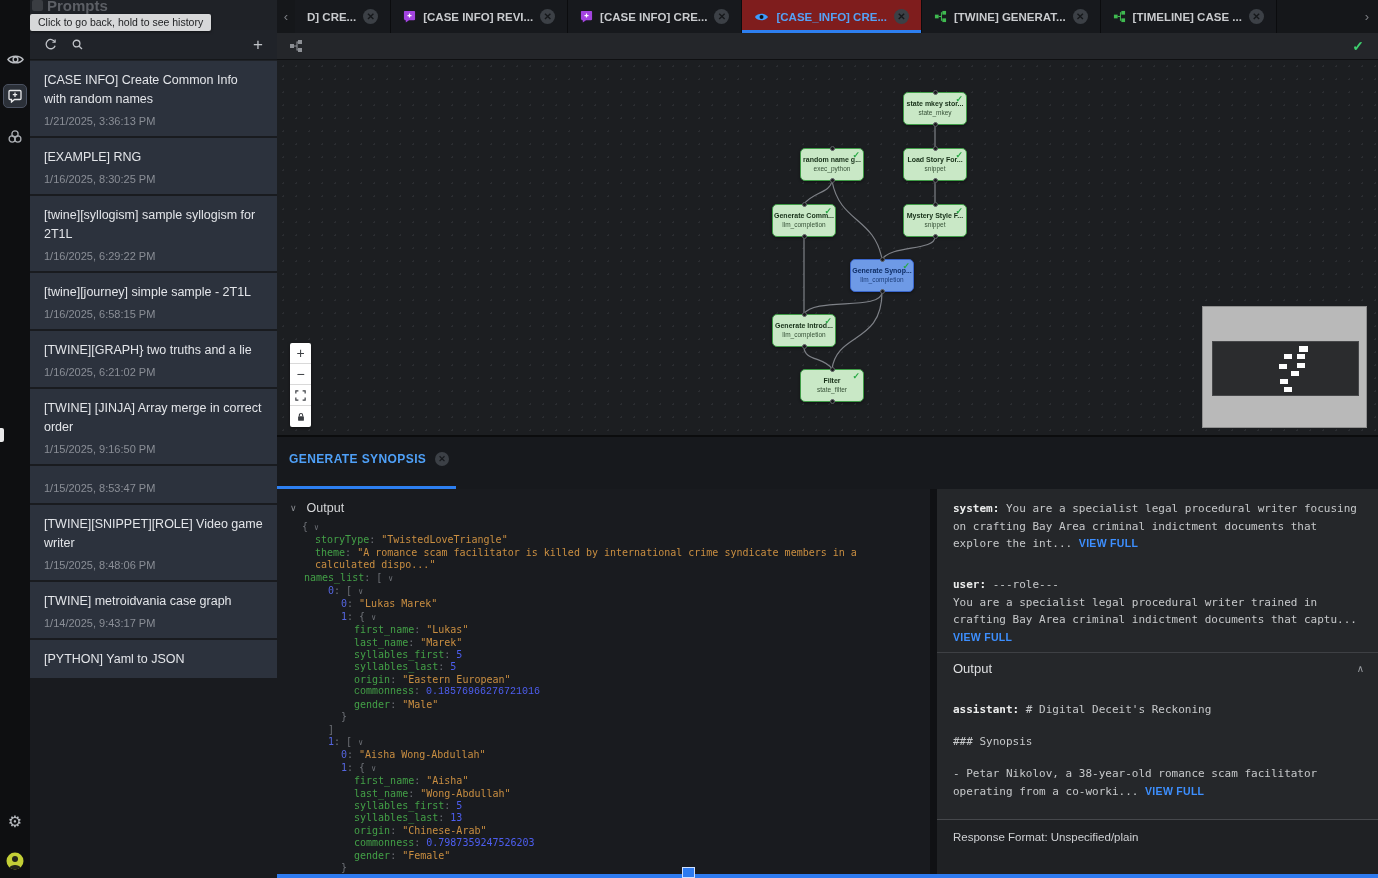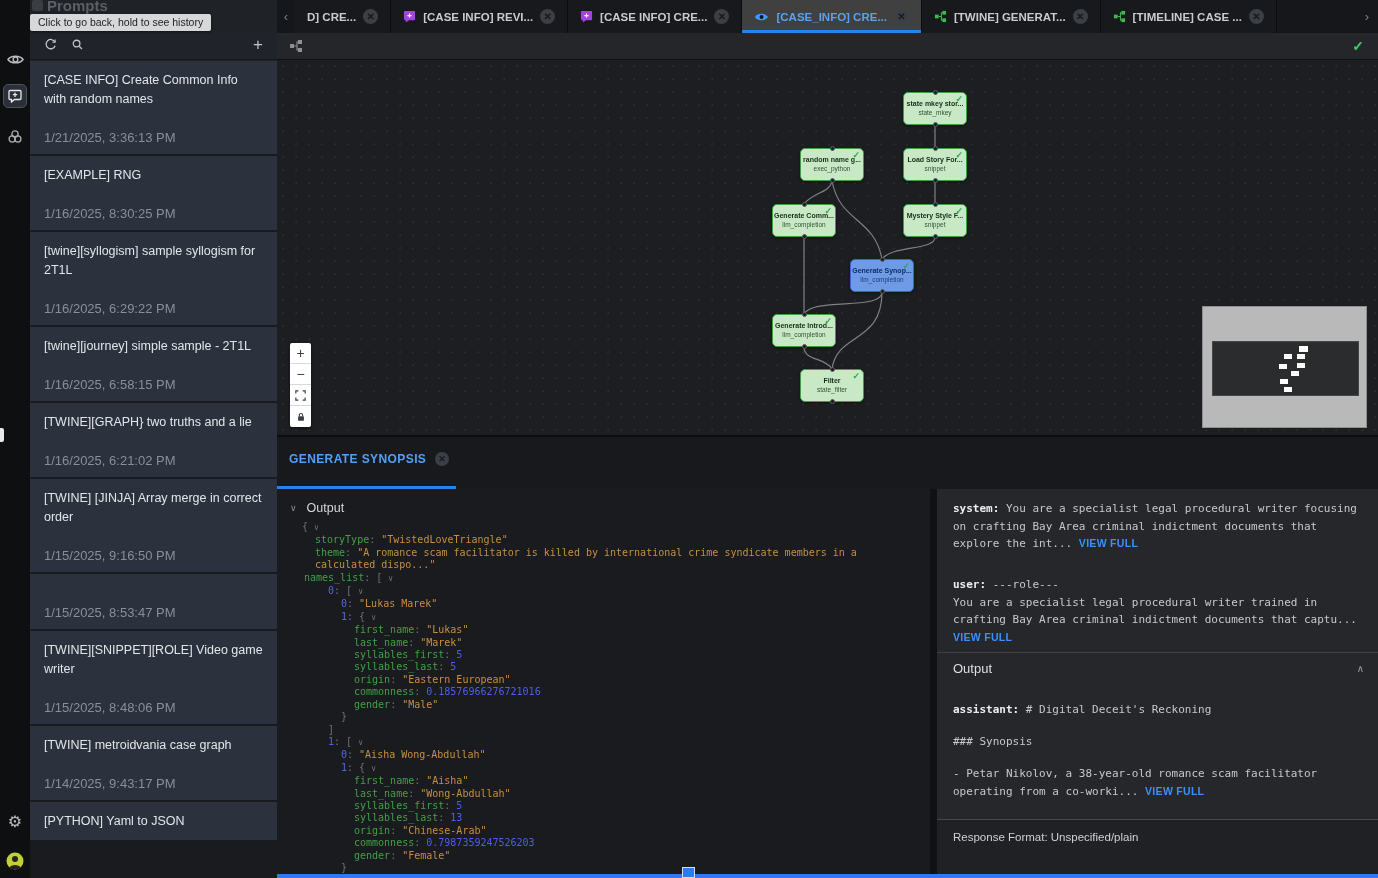--- a/index.html
+++ b/index.html
@@ -20,32 +20,32 @@
   .tooltip{position:absolute;left:0px;top:14px;background:#d7d8d9;color:#1d1e20;font-size:10.5px;
            padding:2px 8px 3px;border-radius:2px;white-space:nowrap;z-index:20;box-shadow:0 1px 3px rgba(0,0,0,.5)}
   .sb-toolbar{position:absolute;left:0;top:30px;width:100%;height:30px;background:#202329;
               border-bottom:1px solid #15171a;display:flex;align-items:center;padding:0 14px;gap:14px}
   .sb-toolbar .spacer{flex:1}
   .plus-btn{font-size:17px;color:#c0c3c8;line-height:1}
   .sb-list{position:absolute;left:0;top:61px;width:100%;bottom:0;background:#191b1f;
            display:flex;flex-direction:column;gap:2px;overflow:hidden}
   .p-item{background:#2c323d;padding:10px 14px 9px}
   .p-title{font-size:12.5px;line-height:19px;color:#e3e5e9}
-  .p-time{font-size:13px;color:#8a8e96;margin-top:21px}
+  .p-time{font-size:11px;color:#8a8e96;margin-top:6px}
 
   
   .main{position:absolute;left:277px;top:0;right:0;height:100%}
 
   
   .tabbar{position:absolute;left:0;top:0;right:0;height:33px;background:#15171a;display:flex;align-items:stretch}
   .t-scroll{width:18px;display:flex;align-items:center;justify-content:center;color:#7c7f84;font-size:13px}
   .t-scroll.right{position:absolute;right:2px;top:0;height:33px}
   .tab{display:flex;align-items:center;gap:7px;padding:0 12px;background:#17191d;border-right:1px solid #0b0c0e;
        font-size:11.5px;font-weight:600;color:#c9cbce;white-space:nowrap;position:relative}
-  .tab.active{background:#404040;color:#55a2f7}
+  .tab.active{background:#7f1d1d;color:#55a2f7}
   .tab.active::after{content:'';position:absolute;left:0;right:0;bottom:0;height:3px;background:#2d7ff0}
   .t-close{width:15px;height:15px;border-radius:50%;background:#3c4046;color:#15171a;font-size:10px;
            display:flex;align-items:center;justify-content:center;line-height:1}
 
   
   .cv-head{position:absolute;left:0;top:33px;right:0;height:27px;background:#24262a;border-bottom:1px solid #0f1012;
            display:flex;align-items:center;padding:0 12px}
   .cv-check{position:absolute;right:14px;color:#3ecf6e;font-size:14px;font-weight:bold}
 
   
@@ -397,21 +397,21 @@
             <div class="j-line" style="padding-left: 38px;"><span class="tk-key">theme</span><span class="tk-pun">: </span><span class="tk-str">"A romance scam facilitator is killed by international crime syndicate members in a calculated dispo..."</span></div>
             <div class="j-line" style="padding-left: 27px;"><span class="tk-key">names_list</span><span class="tk-pun">: [ </span><span class="tk-chev">∨</span></div>
             <div class="j-line" style="padding-left: 51px;"><span class="tk-idx">0</span><span class="tk-pun">: [ </span><span class="tk-chev">∨</span></div>
             <div class="j-line" style="padding-left: 64px;"><span class="tk-idx">0</span><span class="tk-pun">: </span><span class="tk-str">"Lukas Marek"</span></div>
             <div class="j-line" style="padding-left: 64px;"><span class="tk-idx">1</span><span class="tk-pun">: { </span><span class="tk-chev">∨</span></div>
             <div class="j-line" style="padding-left: 77px;"><span class="tk-key">first_name</span><span class="tk-pun">: </span><span class="tk-str">"Lukas"</span></div>
             <div class="j-line" style="padding-left: 77px;"><span class="tk-key">last_name</span><span class="tk-pun">: </span><span class="tk-str">"Marek"</span></div>
             <div class="j-line" style="padding-left: 77px;"><span class="tk-key">syllables_first</span><span class="tk-pun">: </span><span class="tk-num">5</span></div>
             <div class="j-line" style="padding-left: 77px;"><span class="tk-key">syllables_last</span><span class="tk-pun">: </span><span class="tk-num">5</span></div>
             <div class="j-line" style="padding-left: 77px;"><span class="tk-key">origin</span><span class="tk-pun">: </span><span class="tk-str">"Eastern European"</span></div>
-            <div class="j-line" style="padding-left: 77px;"><span class="tk-key">commonness</span><span class="tk-pun">: </span><span class="tk-num">0.18576966276721016</span></div>
+            <div class="j-line" style="padding-left: 77px; font-family: Liberation Mono, monospace;"><span class="tk-key">commonness</span><span class="tk-pun">: </span><span class="tk-num">0.18576966276721016</span></div>
             <div class="j-line" style="padding-left: 77px;"><span class="tk-key">gender</span><span class="tk-pun">: </span><span class="tk-str">"Male"</span></div>
             <div class="j-line" style="padding-left: 64px;"><span class="tk-pun">}</span></div>
             <div class="j-line" style="padding-left: 51px;"><span class="tk-pun">]</span></div>
             <div class="j-line" style="padding-left: 51px;"><span class="tk-idx">1</span><span class="tk-pun">: [ </span><span class="tk-chev">∨</span></div>
             <div class="j-line" style="padding-left: 64px;"><span class="tk-idx">0</span><span class="tk-pun">: </span><span class="tk-str">"Aisha Wong-Abdullah"</span></div>
             <div class="j-line" style="padding-left: 64px;"><span class="tk-idx">1</span><span class="tk-pun">: { </span><span class="tk-chev">∨</span></div>
             <div class="j-line" style="padding-left: 77px;"><span class="tk-key">first_name</span><span class="tk-pun">: </span><span class="tk-str">"Aisha"</span></div>
             <div class="j-line" style="padding-left: 77px;"><span class="tk-key">last_name</span><span class="tk-pun">: </span><span class="tk-str">"Wong-Abdullah"</span></div>
             <div class="j-line" style="padding-left: 77px;"><span class="tk-key">syllables_first</span><span class="tk-pun">: </span><span class="tk-num">5</span></div>
             <div class="j-line" style="padding-left: 77px;"><span class="tk-key">syllables_last</span><span class="tk-pun">: </span><span class="tk-num">13</span></div>

